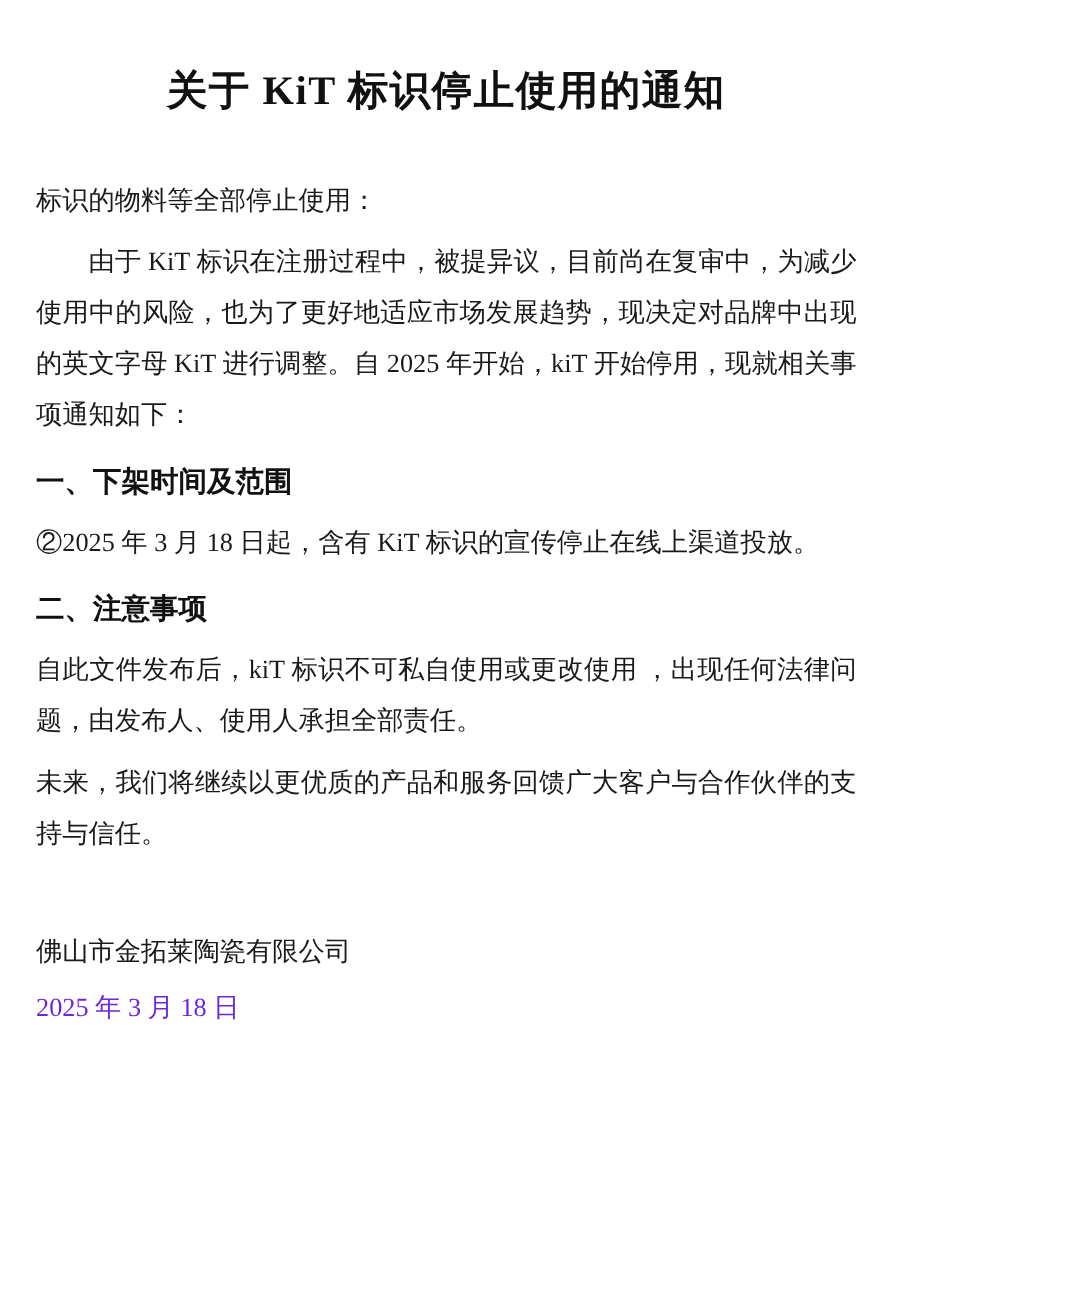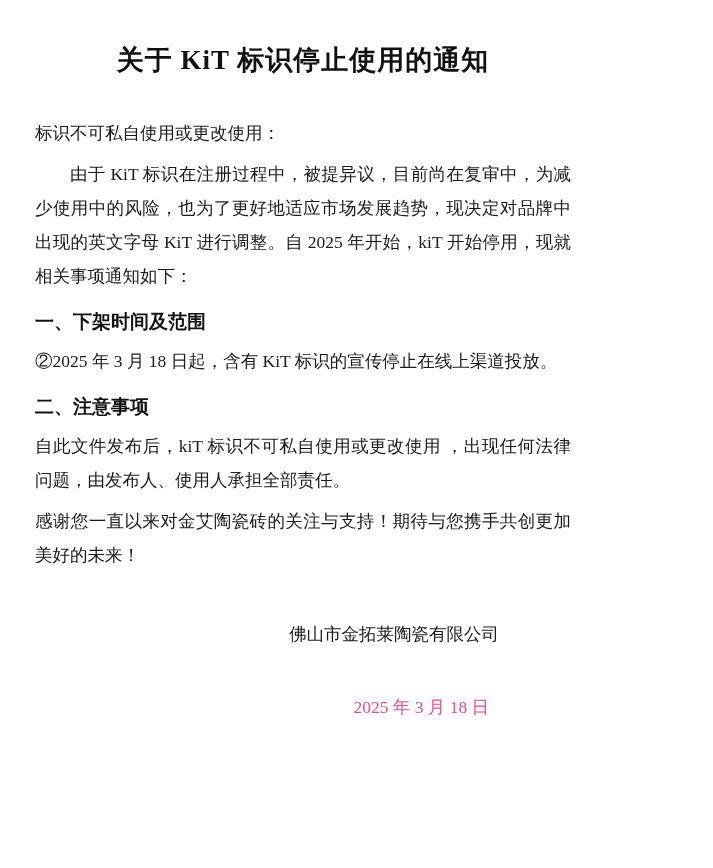--- a/index.html
+++ b/index.html
@@ -12,21 +12,21 @@
     background: #ffffff;
     font-family: "Liberation Serif", "DejaVu Serif", serif;
     color: #1a1a1a;
     overflow: hidden;
   }
   .page {
     position: relative;
     width: 599px;
     height: 868px;
     box-sizing: border-box;
-    padding: 34px 28px 0 35px;
+    padding: 34px 28px 0 24px;
     background: #ffffff;
   }
   .doc-title {
     text-align: center;
     font-size: 27px;
     font-weight: bold;
     letter-spacing: 1px;
     margin: 8px 0 0 0;
     line-height: 1.35;
     color: #111111;
@@ -52,61 +52,60 @@
     color: #111111;
   }
   p.item {
     font-size: 17.5px;
     line-height: 1.95;
     margin: 0 0 2px 0;
     color: #1a1a1a;
   }
   .signature {
     margin-top: 44px;
-    text-align: right;
+    text-align: left;
     padding-right: 72px;
   }
   .sign-company {
     font-size: 17.5px;
     line-height: 2.1;
     color: #1a1a1a;
   }
   .sign-date {
     font-size: 17.5px;
     line-height: 2.1;
-    color: #ec4899;
+    color: #6d28d9;
     padding-right: 10px;
-    margin-top: 36px;
   }
 </style>
 </head>
 <body>
 
 <div class="page">
 
   <h1 class="doc-title">关于 KiT 标识停止使用的通知</h1>
 
   <div class="body-block">
 
-    <p class="para">标识不可私自使用或更改使用：</p>
+    <p class="para">标识的物料等全部停止使用：</p>
 
     <p class="para indent">由于 KiT 标识在注册过程中，被提异议，目前尚在复审中，为减少使用中的风险，也为了更好地适应市场发展趋势，现决定对品牌中出现的英文字母 KiT 进行调整。自 2025 年开始，kiT 开始停用，现就相关事项通知如下：</p>
 
     <h2 class="section-heading">一、下架时间及范围</h2>
 
 
     <p class="item">②2025 年 3 月 18 日起，含有 KiT 标识的宣传停止在线上渠道投放。</p>
 
     <h2 class="section-heading">二、注意事项</h2>
 
     <p class="para">自此文件发布后，kiT 标识不可私自使用或更改使用 ，出现任何法律问题，由发布人、使用人承担全部责任。</p>
 
 
+    <p class="para">未来，我们将继续以更优质的产品和服务回馈广大客户与合作伙伴的支持与信任。</p>
 
-    <p class="para">感谢您一直以来对金艾陶瓷砖的关注与支持！期待与您携手共创更加美好的未来！</p>
 
   </div>
 
   <div class="signature">
     <div class="sign-company">佛山市金拓莱陶瓷有限公司</div>
     <div class="sign-date">2025 年 3 月 18 日</div>
   </div>
 
 </div>
 

